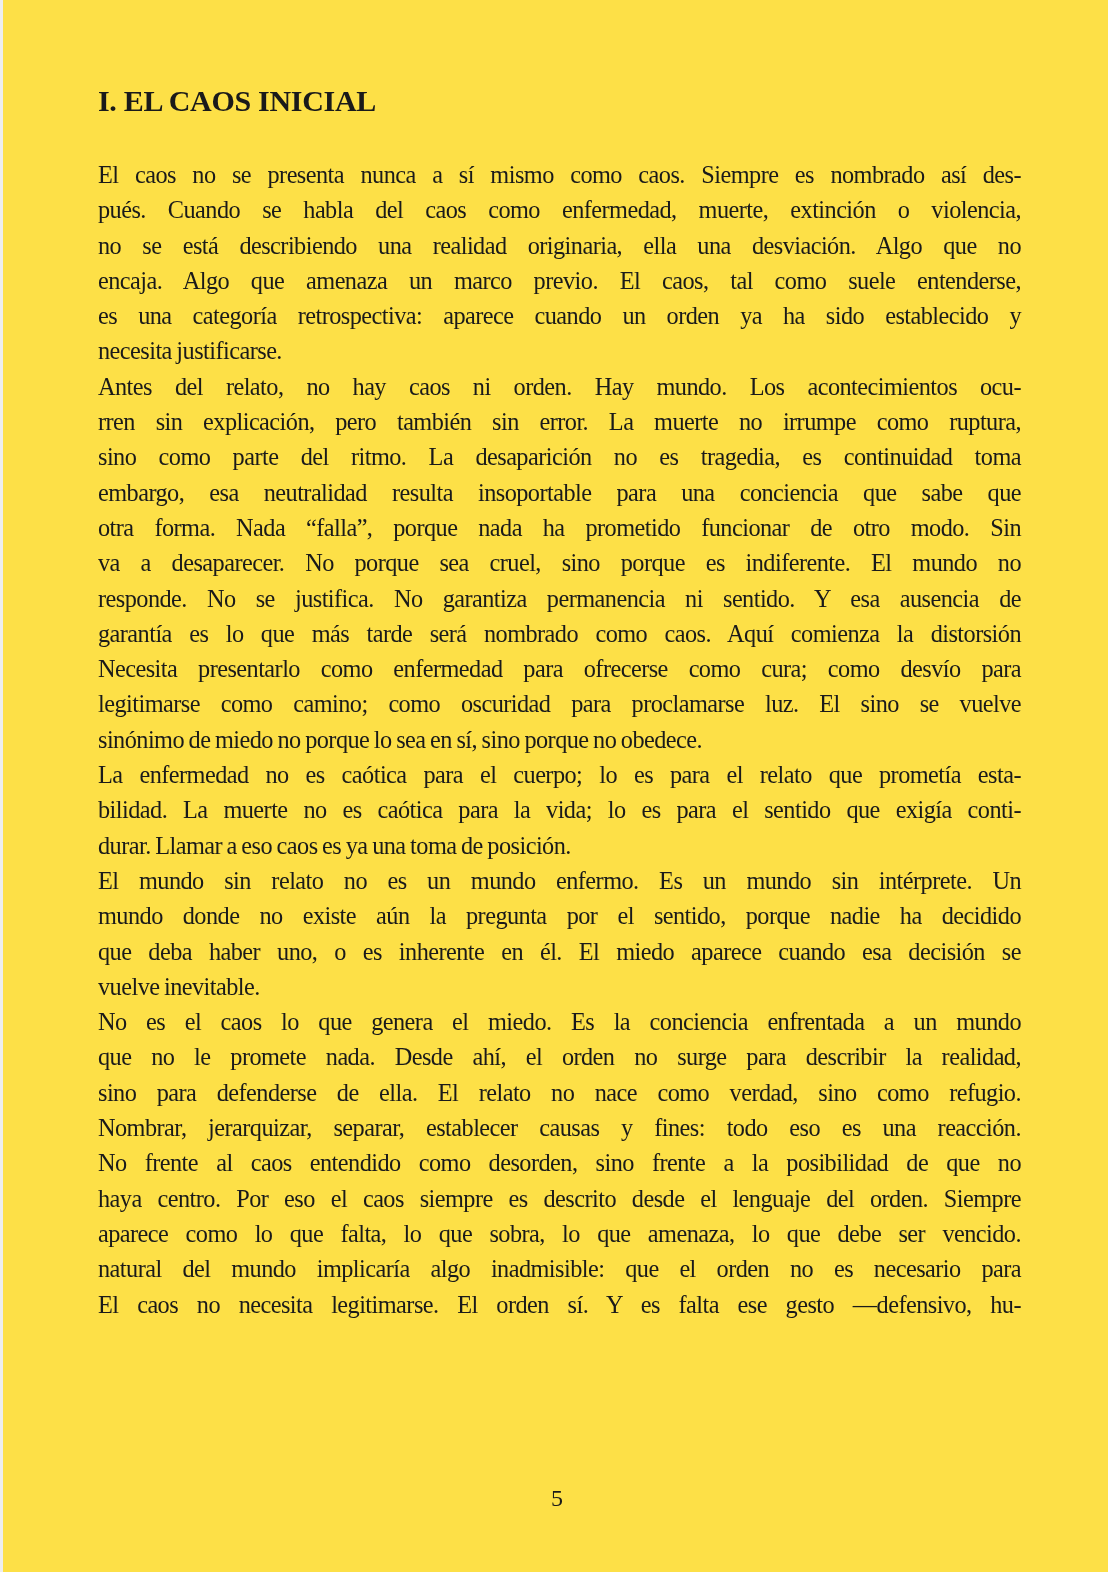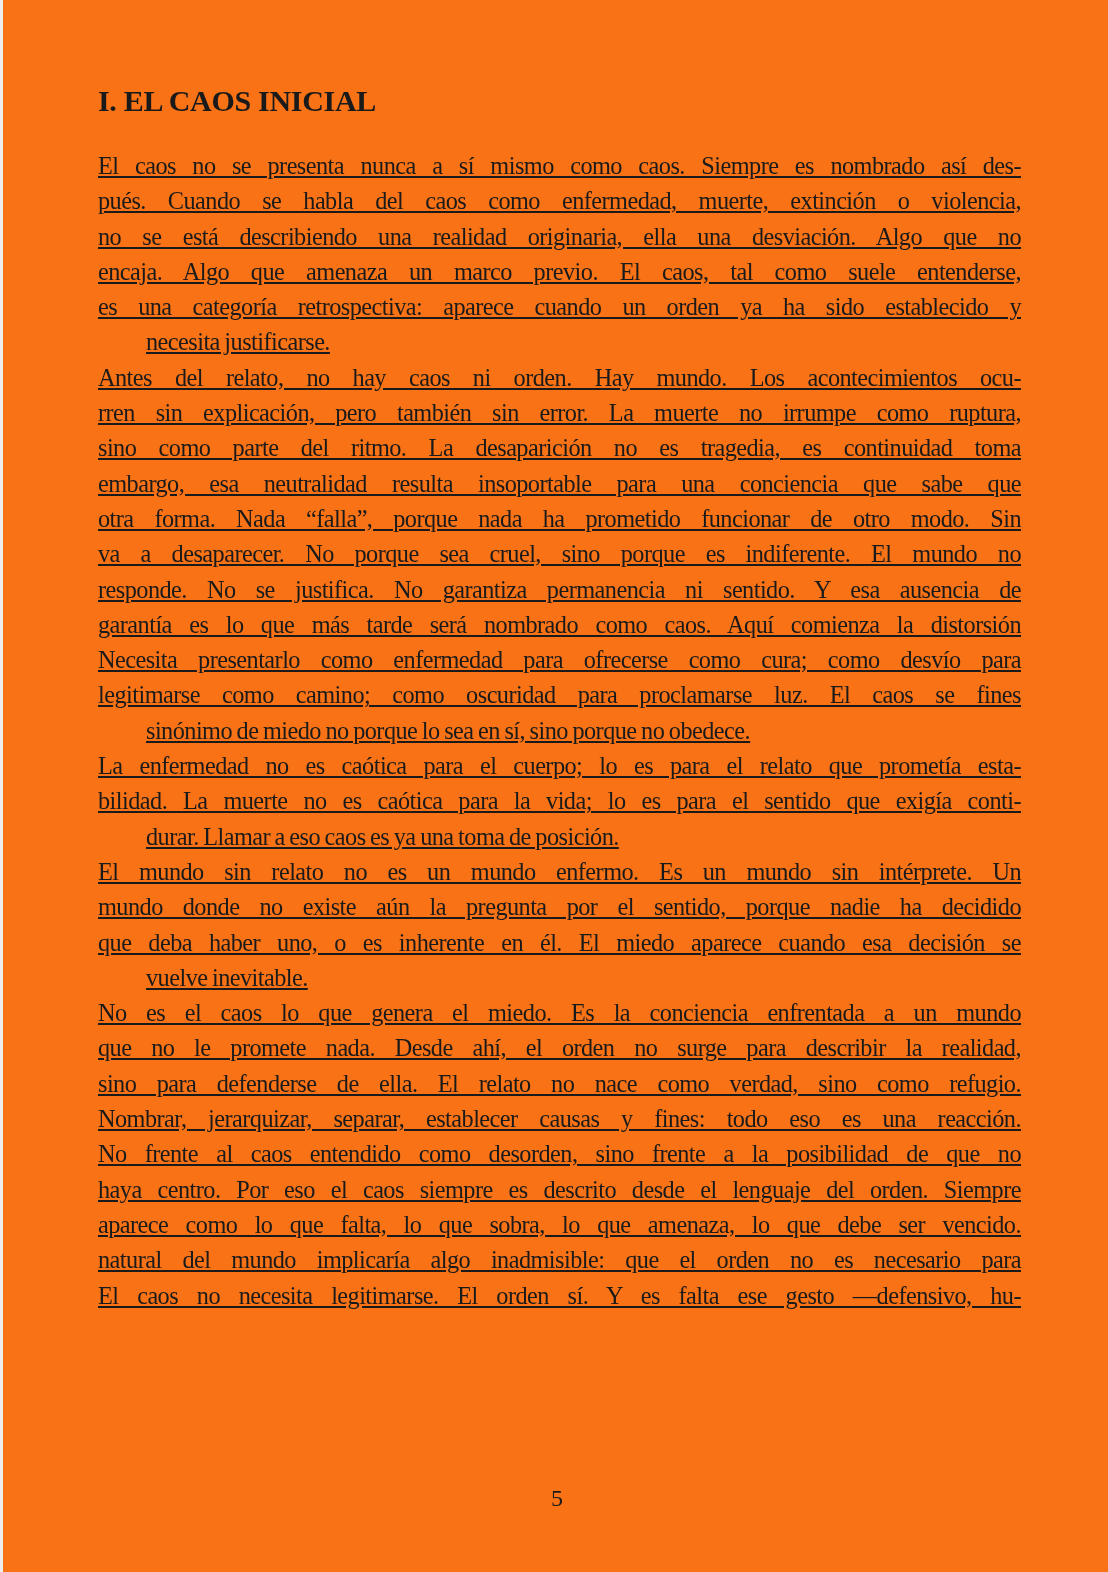--- a/index.html
+++ b/index.html
@@ -13,56 +13,54 @@
     position: relative;
     overflow: hidden;
     font-family: "Liberation Serif", "DejaVu Serif", serif;
     color: #1a1a1a;
   }
   .page {
     position: absolute;
     left: 0; top: 0;
     width: 1108px;
     height: 1572px;
-    background: #f97316;
+    background: #fde047;
     border-left: 3px solid #eeeeee;
     box-sizing: border-box;
   }
   .chapter-title {
     position: absolute;
     left: 95px;
     top: 84px;
     margin: 0;
     font-size: 30px;
     font-weight: bold;
     letter-spacing: -0.3px;
     color: #1a1a1a;
     white-space: nowrap;
   }
   .body-text {
     position: absolute;
     left: 95px;
-    top: 148px;
+    top: 157px;
     width: 923px;
-    text-decoration: underline;
   }
   .line {
     display: block;
     height: 35.3px;
     line-height: 35.3px;
     font-size: 24.3px;
     white-space: nowrap;
     text-align: justify;
     text-align-last: justify;
     letter-spacing: -0.55px;
     word-spacing: -1px;
   }
   .line.last {
     text-align-last: left;
-    margin-left: 48px;
   }
   .page-number {
     position: absolute;
     left: 0;
     width: 1108px;
     top: 1485px;
     text-align: center;
     font-size: 24px;
     color: #1a1a1a;
   }
@@ -85,21 +83,21 @@
 
     <span class="line">Antes del relato, no hay caos ni orden. Hay mundo. Los acontecimientos ocu-</span>
     <span class="line">rren sin explicación, pero también sin error. La muerte no irrumpe como ruptura,</span>
     <span class="line">sino como parte del ritmo. La desaparición no es tragedia, es continuidad toma</span>
     <span class="line">embargo, esa neutralidad resulta insoportable para una conciencia que sabe que</span>
     <span class="line">otra forma. Nada “falla”, porque nada ha prometido funcionar de otro modo. Sin</span>
     <span class="line">va a desaparecer. No porque sea cruel, sino porque es indiferente. El mundo no</span>
     <span class="line">responde. No se justifica. No garantiza permanencia ni sentido. Y esa ausencia de</span>
     <span class="line">garantía es lo que más tarde será nombrado como caos. Aquí comienza la distorsión</span>
     <span class="line">Necesita presentarlo como enfermedad para ofrecerse como cura; como desvío para</span>
-    <span class="line">legitimarse como camino; como oscuridad para proclamarse luz. El caos se fines</span>
+    <span class="line">legitimarse como camino; como oscuridad para proclamarse luz. El sino se vuelve</span>
     <span class="line last">sinónimo de miedo no porque lo sea en sí, sino porque no obedece.</span>
 
     <span class="line">La enfermedad no es caótica para el cuerpo; lo es para el relato que prometía esta-</span>
     <span class="line">bilidad. La muerte no es caótica para la vida; lo es para el sentido que exigía conti-</span>
     <span class="line last">durar. Llamar a eso caos es ya una toma de posición.</span>
 
     <span class="line">El mundo sin relato no es un mundo enfermo. Es un mundo sin intérprete. Un</span>
     <span class="line">mundo donde no existe aún la pregunta por el sentido, porque nadie ha decidido</span>
     <span class="line">que deba haber uno, o es inherente en él. El miedo aparece cuando esa decisión se</span>
     <span class="line last">vuelve inevitable.</span>

